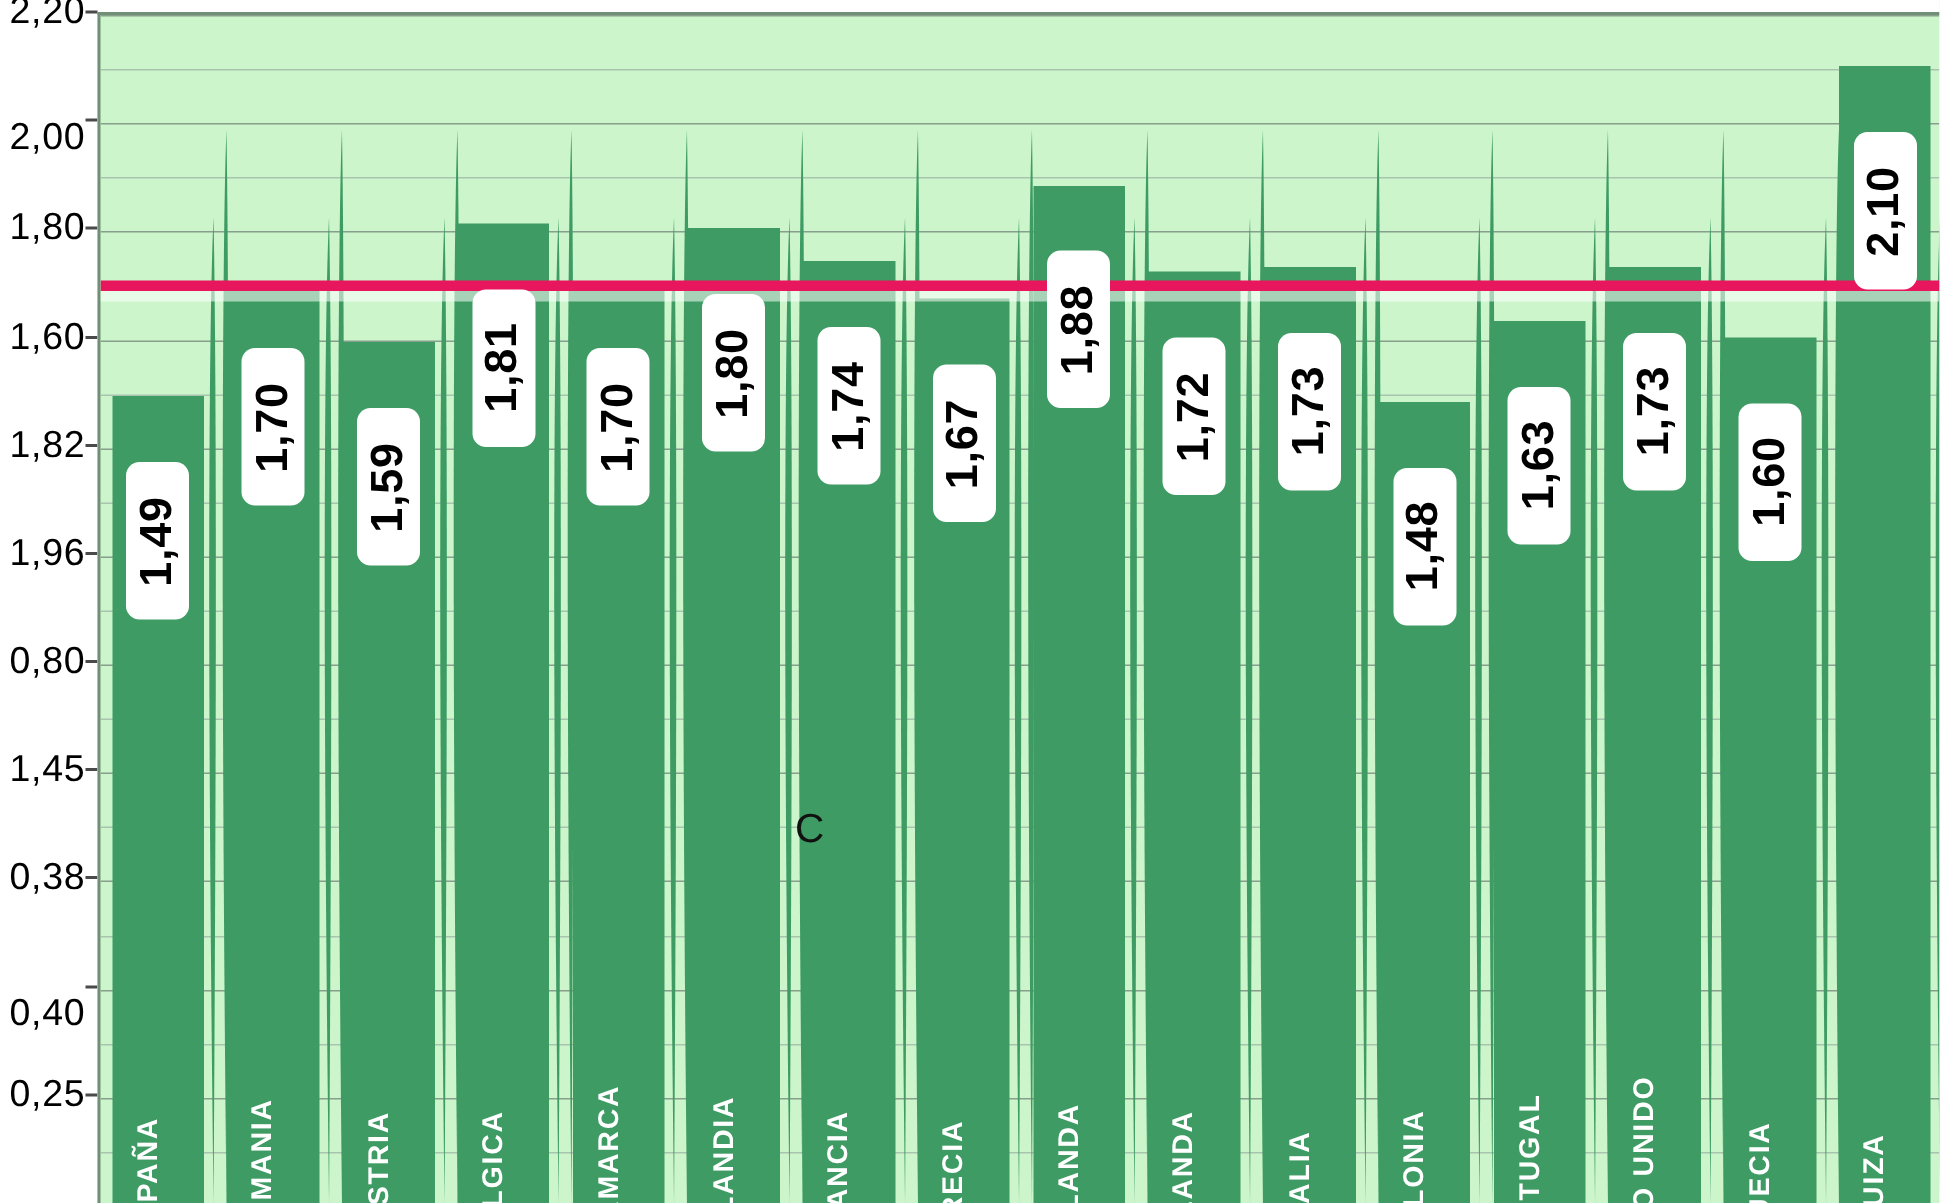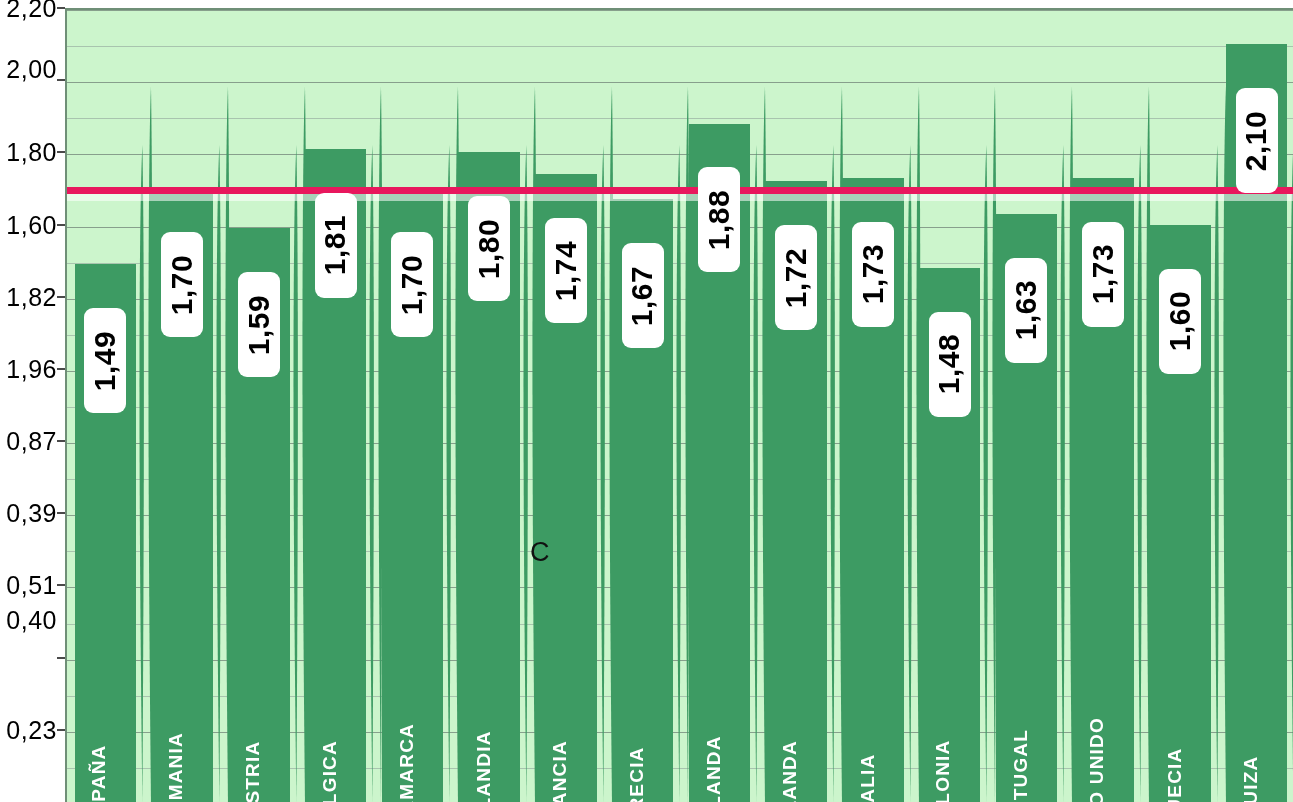--- a/index.html
+++ b/index.html
@@ -154,39 +154,39 @@
     font-family: "Liberation Sans", sans-serif;
     line-height: 1;
   }
 </style>
 </head>
 <body>
 
 <div id="chart-root">
 
   <div id="y-axis">
-      <div class="ytick" style="top: 729.818px;">0,23</div>
+      <div class="ytick" style="top: 729.818px;">0,25</div>
       <div class="ytick-mark" style="top: 729.818px;"></div>
-      <div class="ytick" style="top: 620px;">0,40</div>
+      <div class="ytick" style="top: 676px;">0,40</div>
       <div class="ytick-mark" style="top: 657.636px;"></div>
-      <div class="ytick" style="top: 585.455px;">0,51</div>
+      <div class="ytick" style="top: 585.455px;">0,38</div>
       <div class="ytick-mark" style="top: 585.455px;"></div>
-      <div class="ytick" style="top: 513.273px;">0,39</div>
+      <div class="ytick" style="top: 513.273px;">1,45</div>
       <div class="ytick-mark" style="top: 513.273px;"></div>
-      <div class="ytick" style="top: 441.091px;">0,87</div>
+      <div class="ytick" style="top: 441.091px;">0,80</div>
       <div class="ytick-mark" style="top: 441.091px;"></div>
       <div class="ytick" style="top: 368.909px;">1,96</div>
       <div class="ytick-mark" style="top: 368.909px;"></div>
       <div class="ytick" style="top: 296.727px;">1,82</div>
       <div class="ytick-mark" style="top: 296.727px;"></div>
       <div class="ytick" style="top: 224.545px;">1,60</div>
       <div class="ytick-mark" style="top: 224.545px;"></div>
       <div class="ytick" style="top: 152.364px;">1,80</div>
       <div class="ytick-mark" style="top: 152.364px;"></div>
-      <div class="ytick" style="top: 69px;">2,00</div>
+      <div class="ytick" style="top: 92px;">2,00</div>
       <div class="ytick-mark" style="top: 80.1818px;"></div>
       <div class="ytick" style="top: 8px;">2,20</div>
       <div class="ytick-mark" style="top: 8px;"></div>
     </div>
 
   <div id="plot">
     <div id="grid">
         <div class="gridline minor" style="top: 757.909px;"></div>
         <div class="gridline" style="top: 721.818px;"></div>
         <div class="gridline minor" style="top: 685.727px;"></div>

